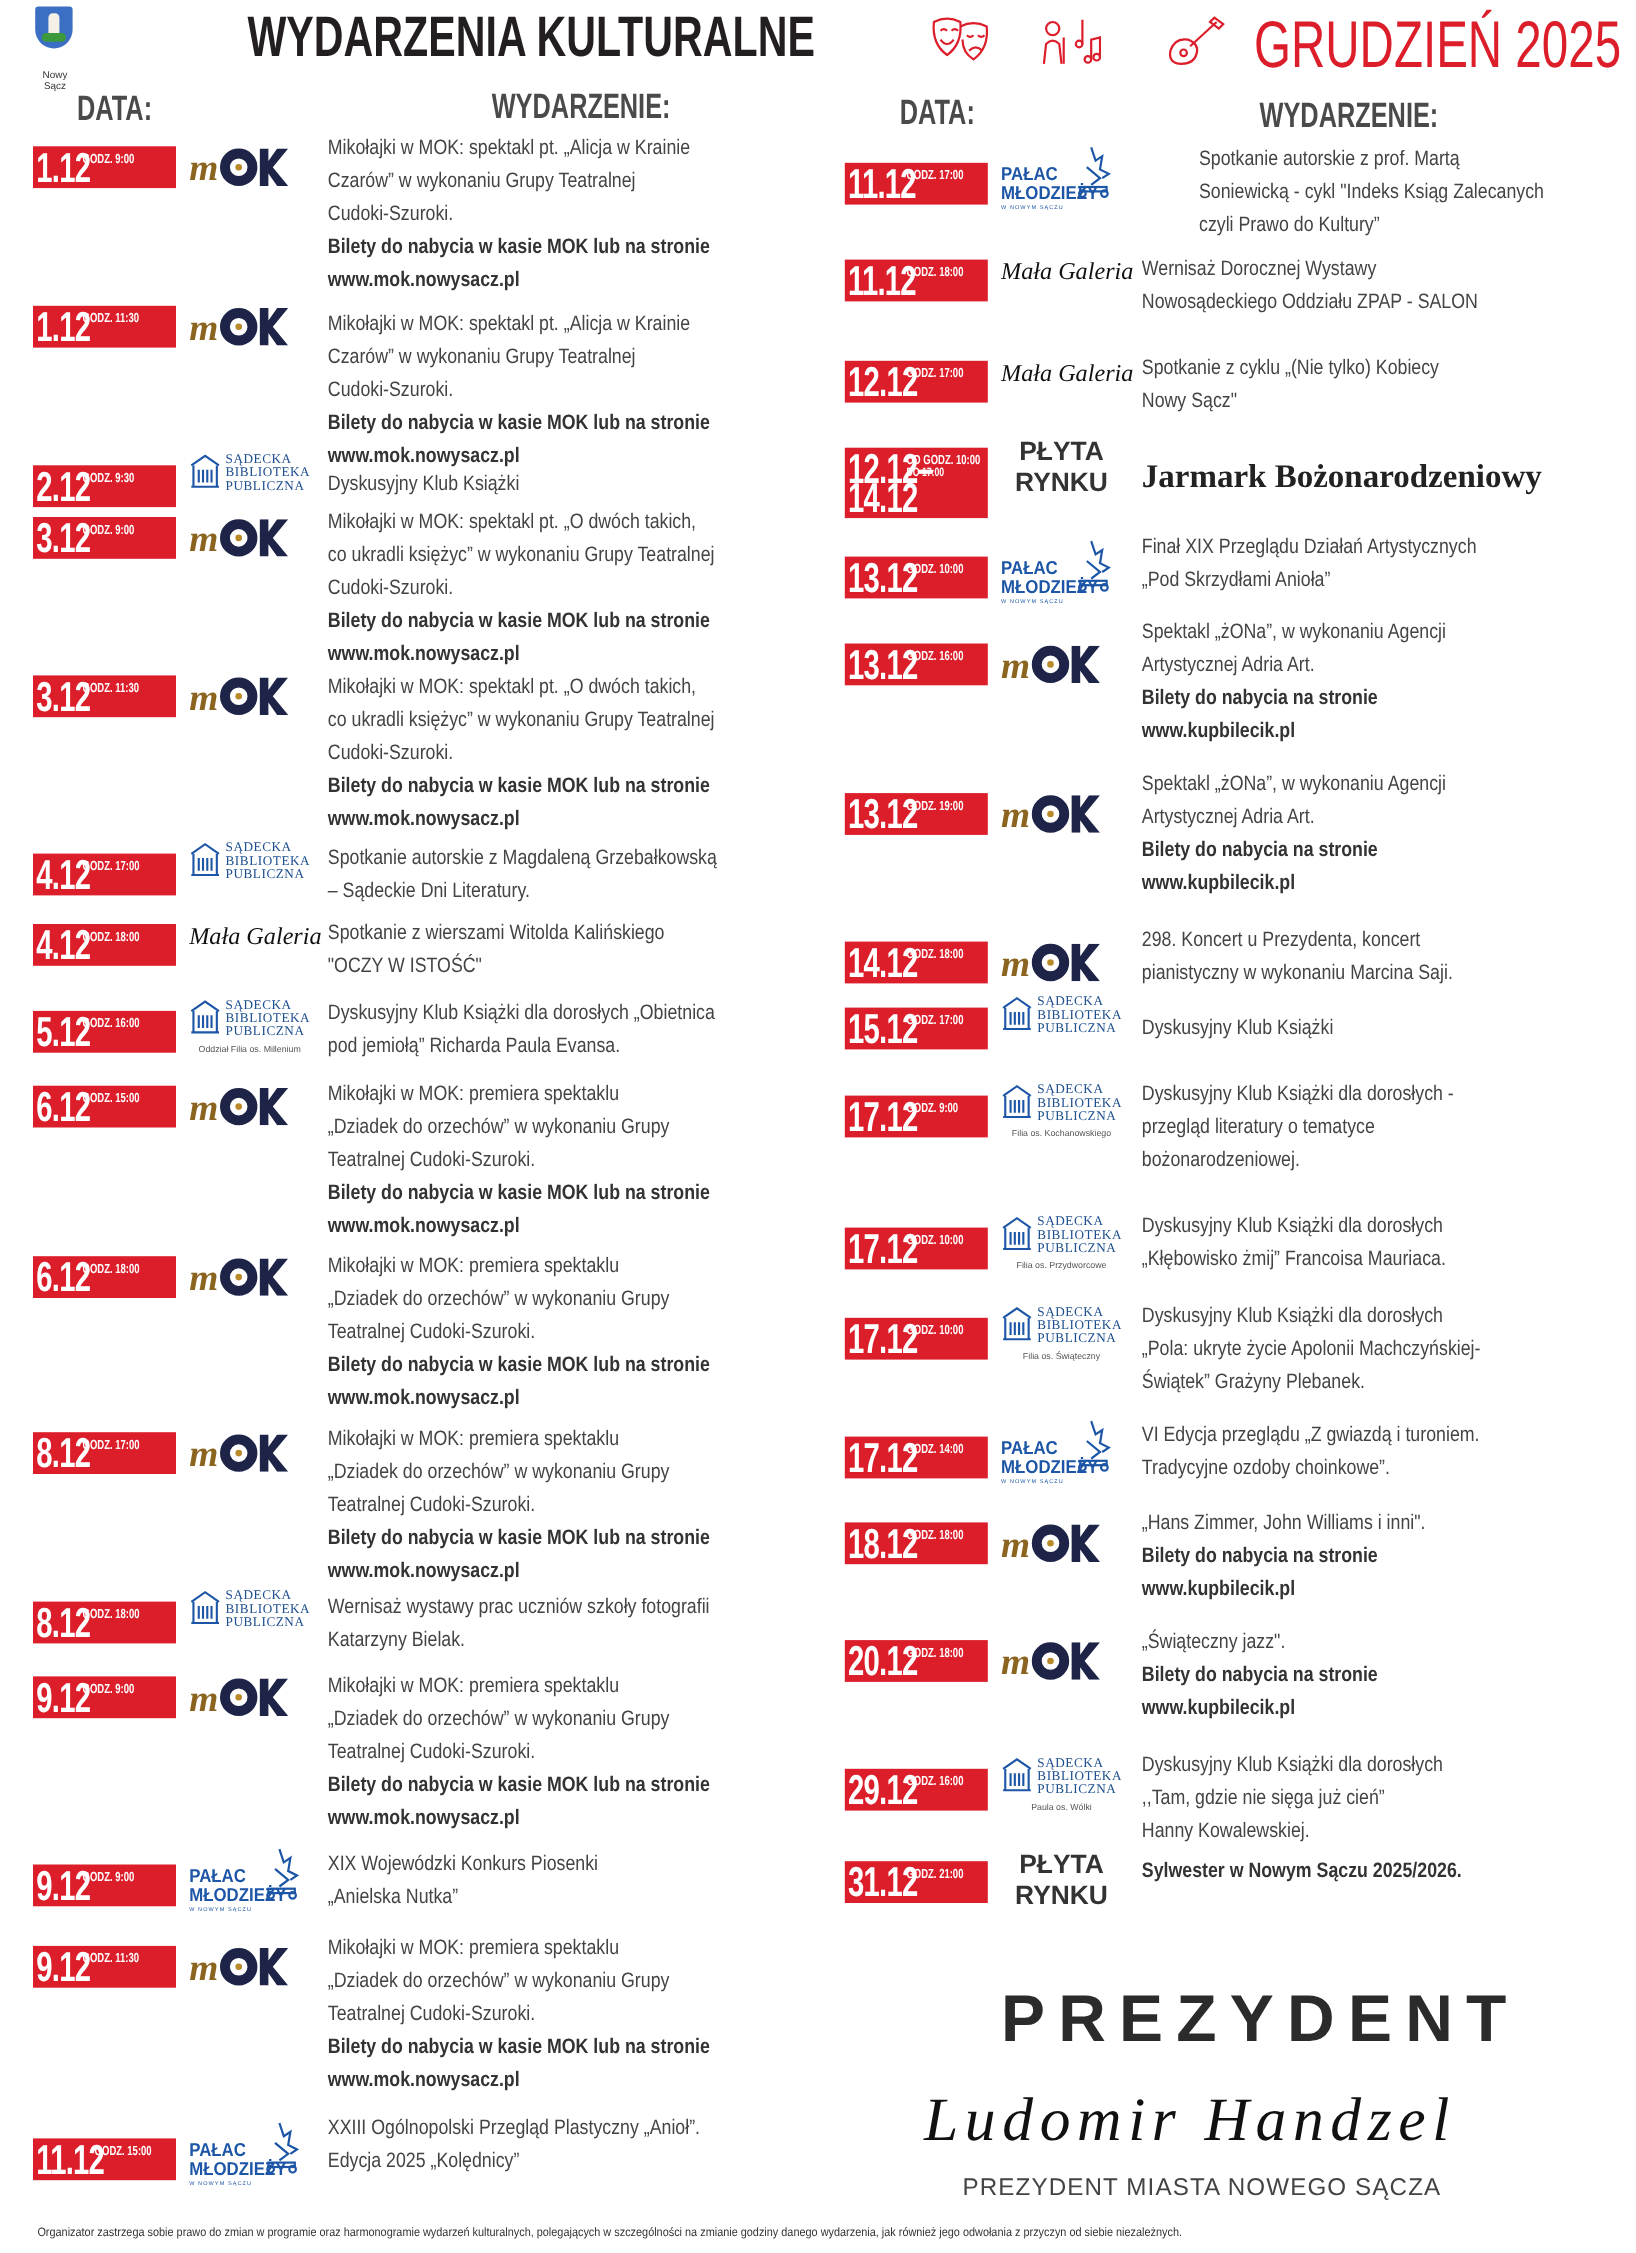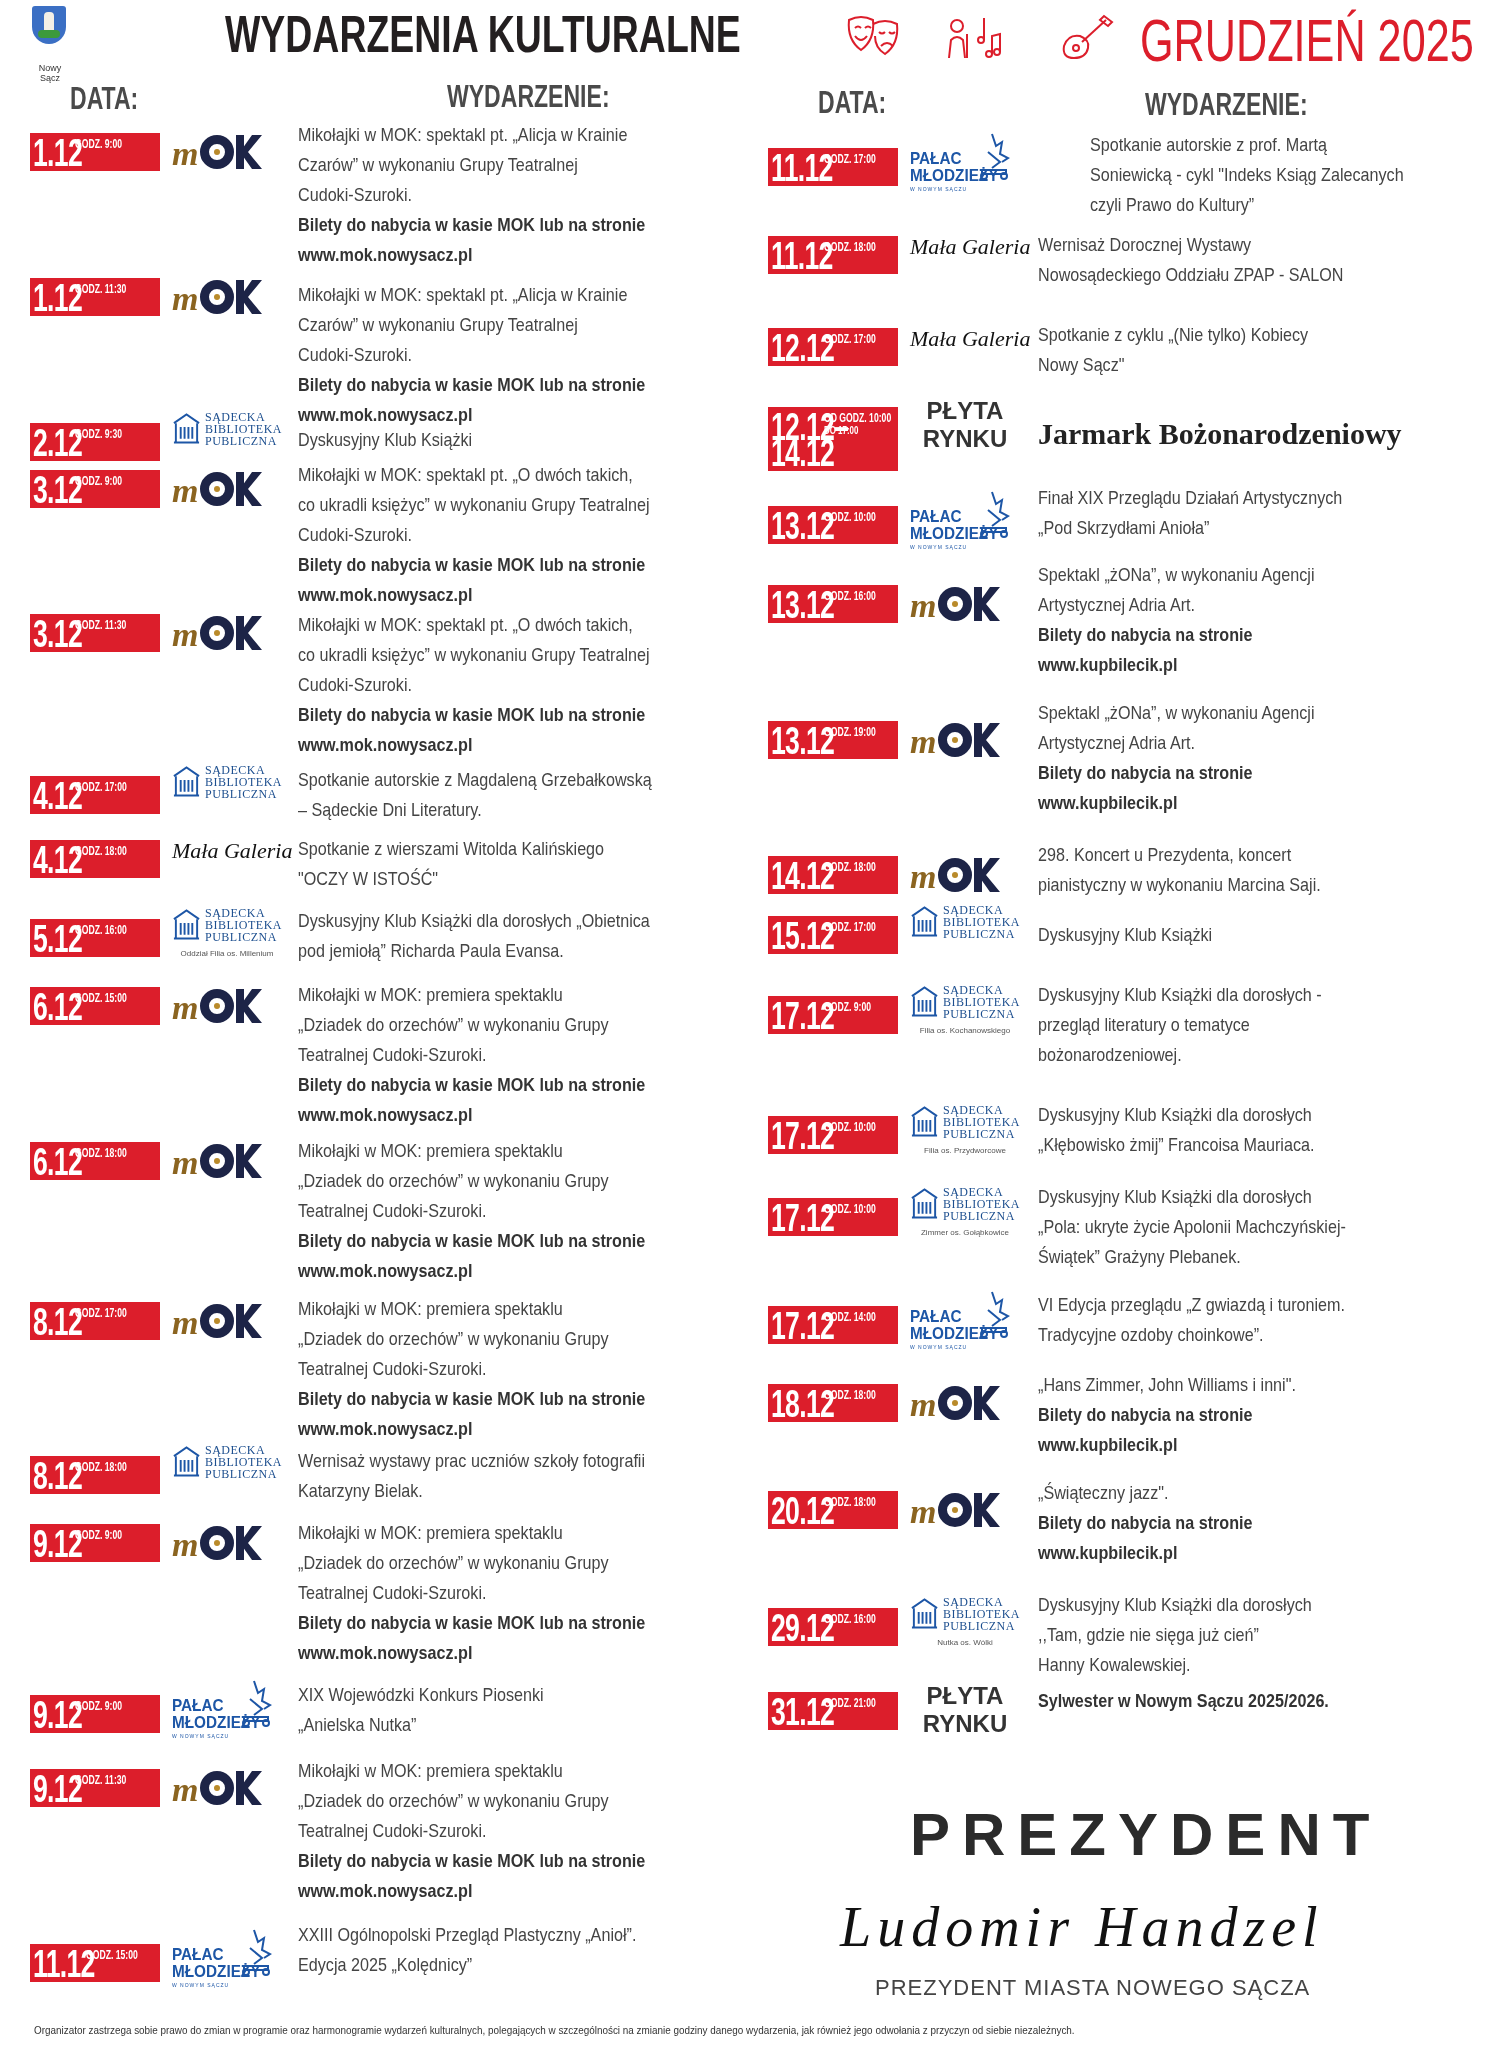--- a/index.html
+++ b/index.html
@@ -635,21 +635,21 @@
         <span class="bld"><svg viewBox="0 0 30 34" fill="none" stroke="#1d56a6" stroke-width="2">
             <path d="M2 12 L15 3 L28 12"></path>
             <path d="M4 12 V32 M26 12 V32 M2 32 H28"></path>
             <path d="M9 16 V28 M13 16 V28 M17 16 V28 M21 16 V28"></path>
           </svg></span>
         <span class="txt">
           <span style="display: block;">SĄDECKA</span>
           <span style="display: block;">BIBLIOTEKA</span>
           <span style="display: block;">PUBLICZNA</span>
         </span>
-        <div class="sub" style="top: 42px;">Zimmer os. Gołąbkowice</div>
+        <div class="sub" style="top: 42px;">Filia os. Świąteczny</div>
       </div>
       <div class="desc" style="left: 1038px; top: 1182px;">
         <span class="ln">Dyskusyjny Klub Książki dla dorosłych</span>
         <span class="ln">„Pola: ukryte życie Apolonii Machczyńskiej-</span>
         <span class="ln">Świątek” Grażyny Plebanek.</span>
       </div>
     </div>
     <div class="event">
       <div class="datebox" style="left: 768px; top: 1306px;">
         <span class="d">17.12</span>
@@ -716,21 +716,21 @@
         <span class="bld"><svg viewBox="0 0 30 34" fill="none" stroke="#1d56a6" stroke-width="2">
             <path d="M2 12 L15 3 L28 12"></path>
             <path d="M4 12 V32 M26 12 V32 M2 32 H28"></path>
             <path d="M9 16 V28 M13 16 V28 M17 16 V28 M21 16 V28"></path>
           </svg></span>
         <span class="txt">
           <span style="display: block;">SĄDECKA</span>
           <span style="display: block;">BIBLIOTEKA</span>
           <span style="display: block;">PUBLICZNA</span>
         </span>
-        <div class="sub" style="top: 42px;">Nutka os. Wólki</div>
+        <div class="sub" style="top: 42px;">Paula os. Wólki</div>
       </div>
       <div class="desc" style="left: 1038px; top: 1590px;">
         <span class="ln">Dyskusyjny Klub Książki dla dorosłych</span>
         <span class="ln">,,Tam, gdzie nie sięga już cień”</span>
         <span class="ln">Hanny Kowalewskiej.</span>
       </div>
     </div>
     <div class="event">
       <div class="datebox" style="left: 768px; top: 1692px;">
         <span class="d">31.12</span>

